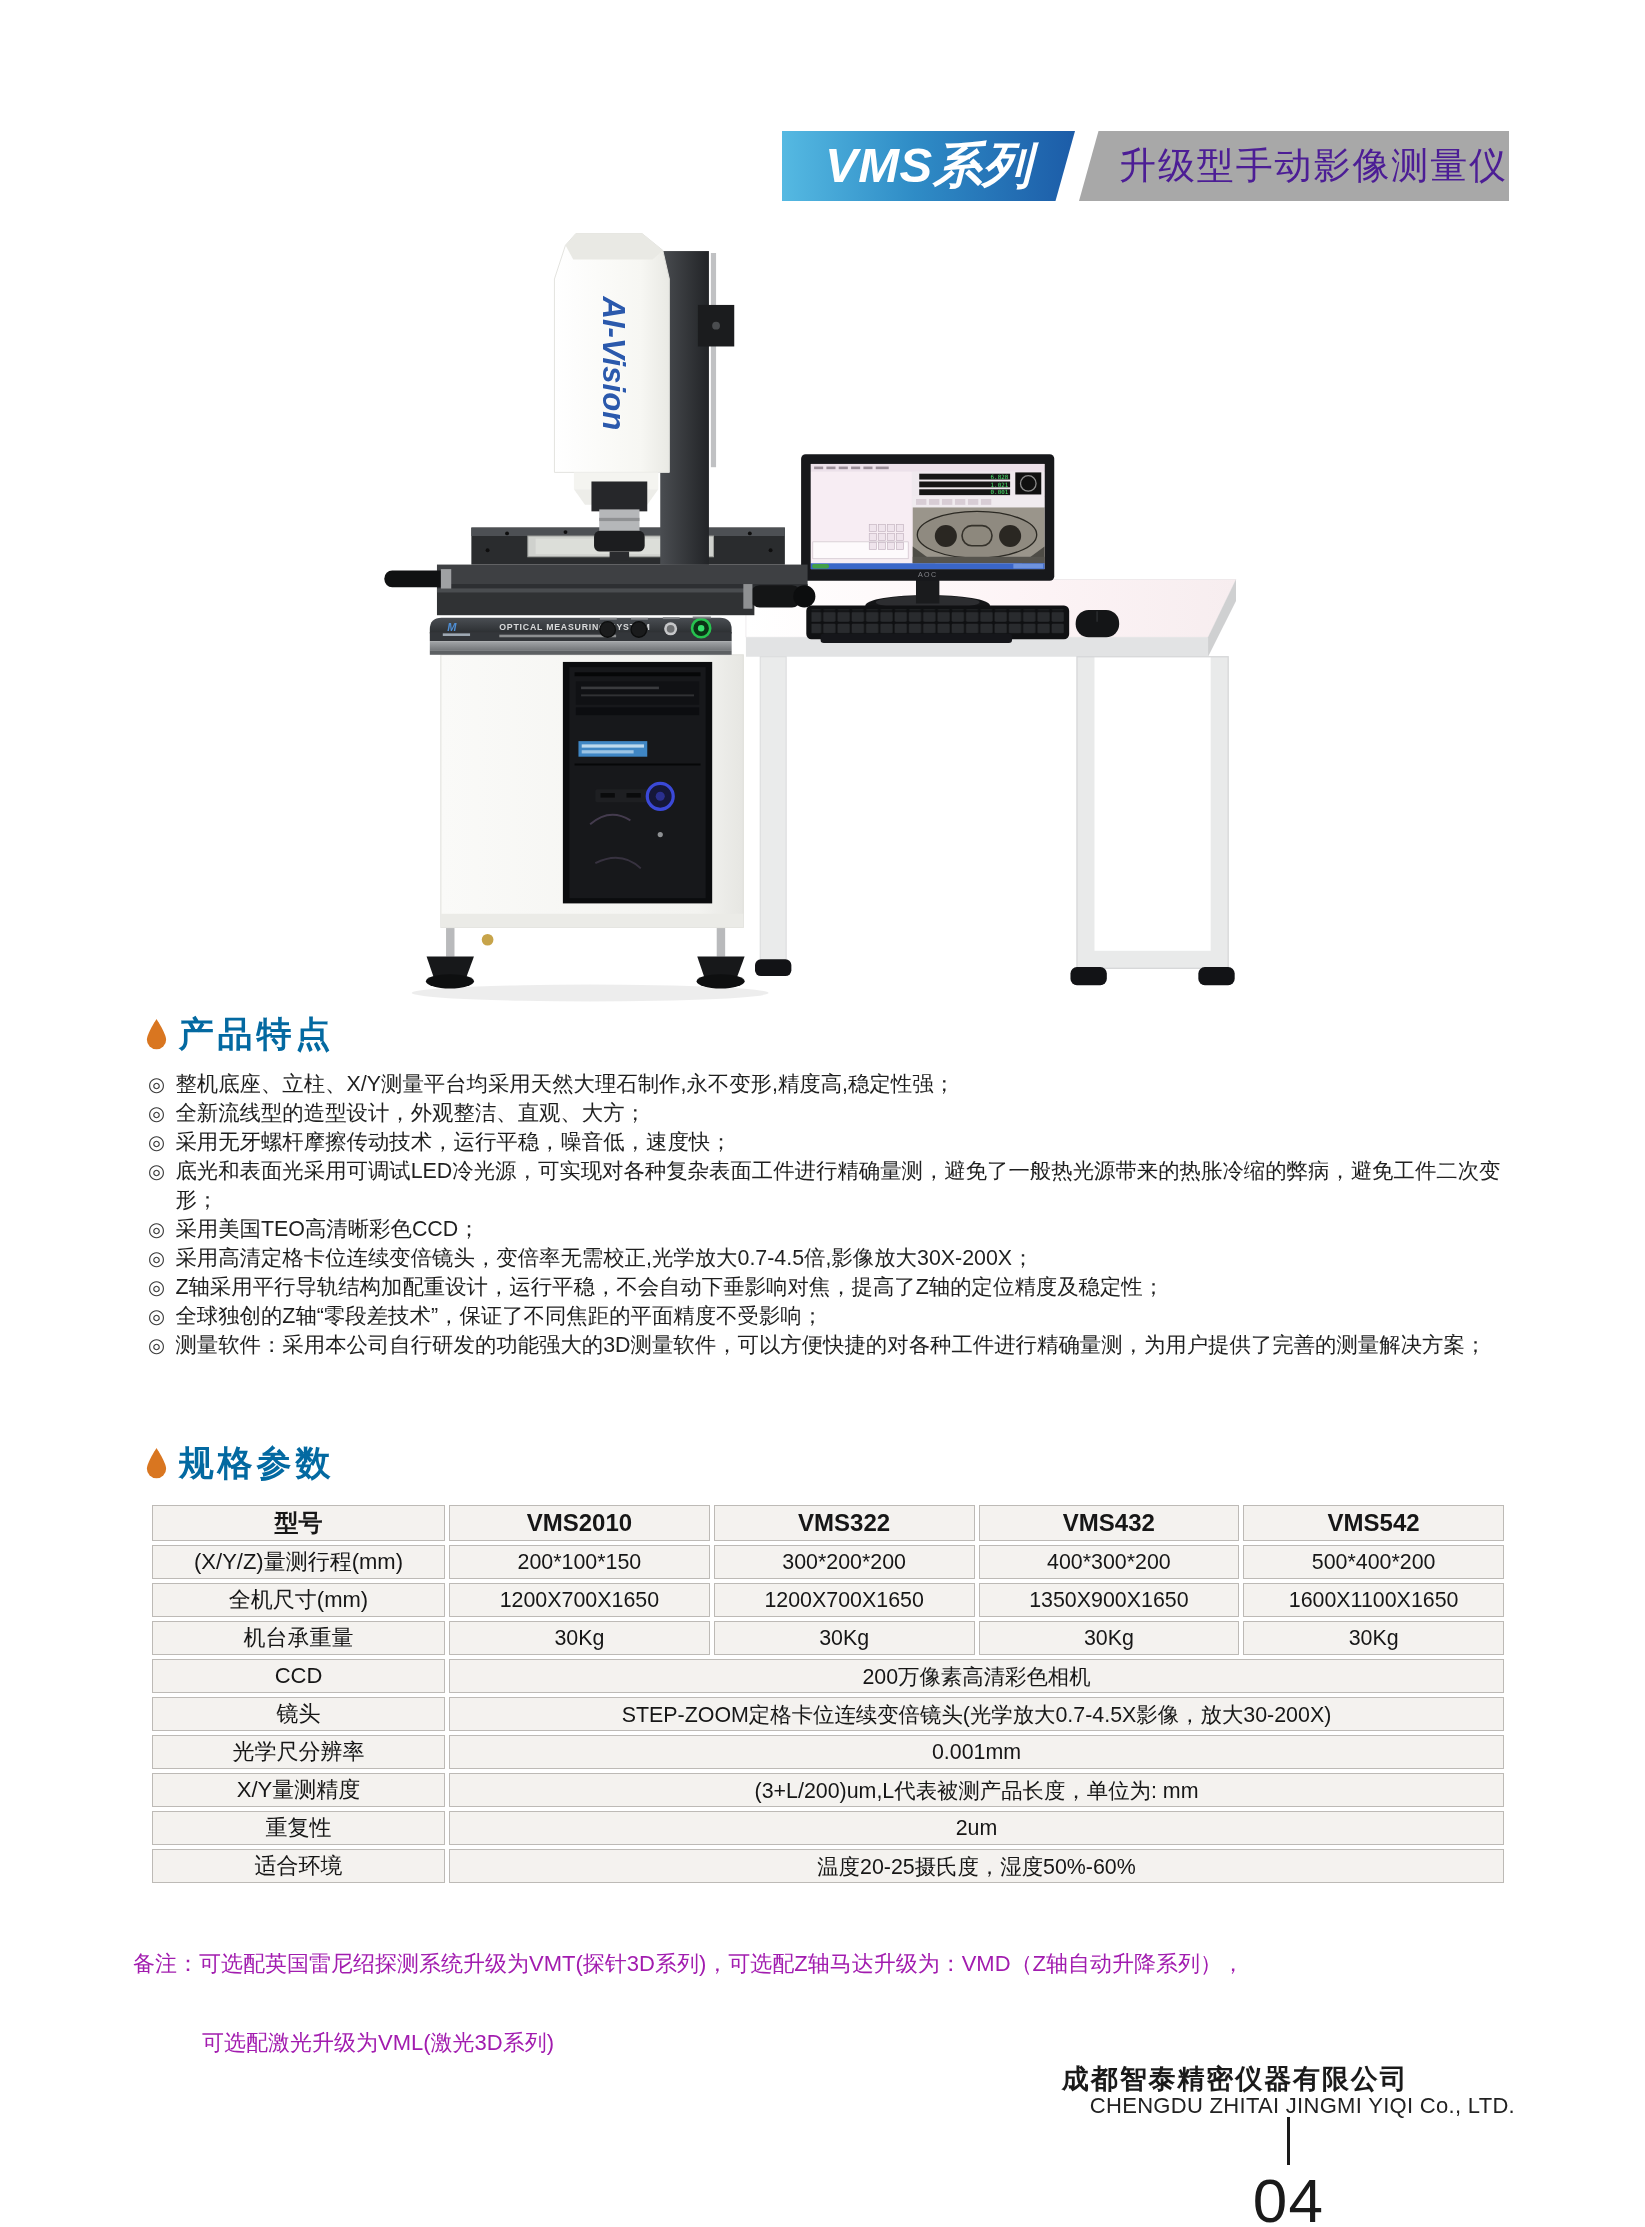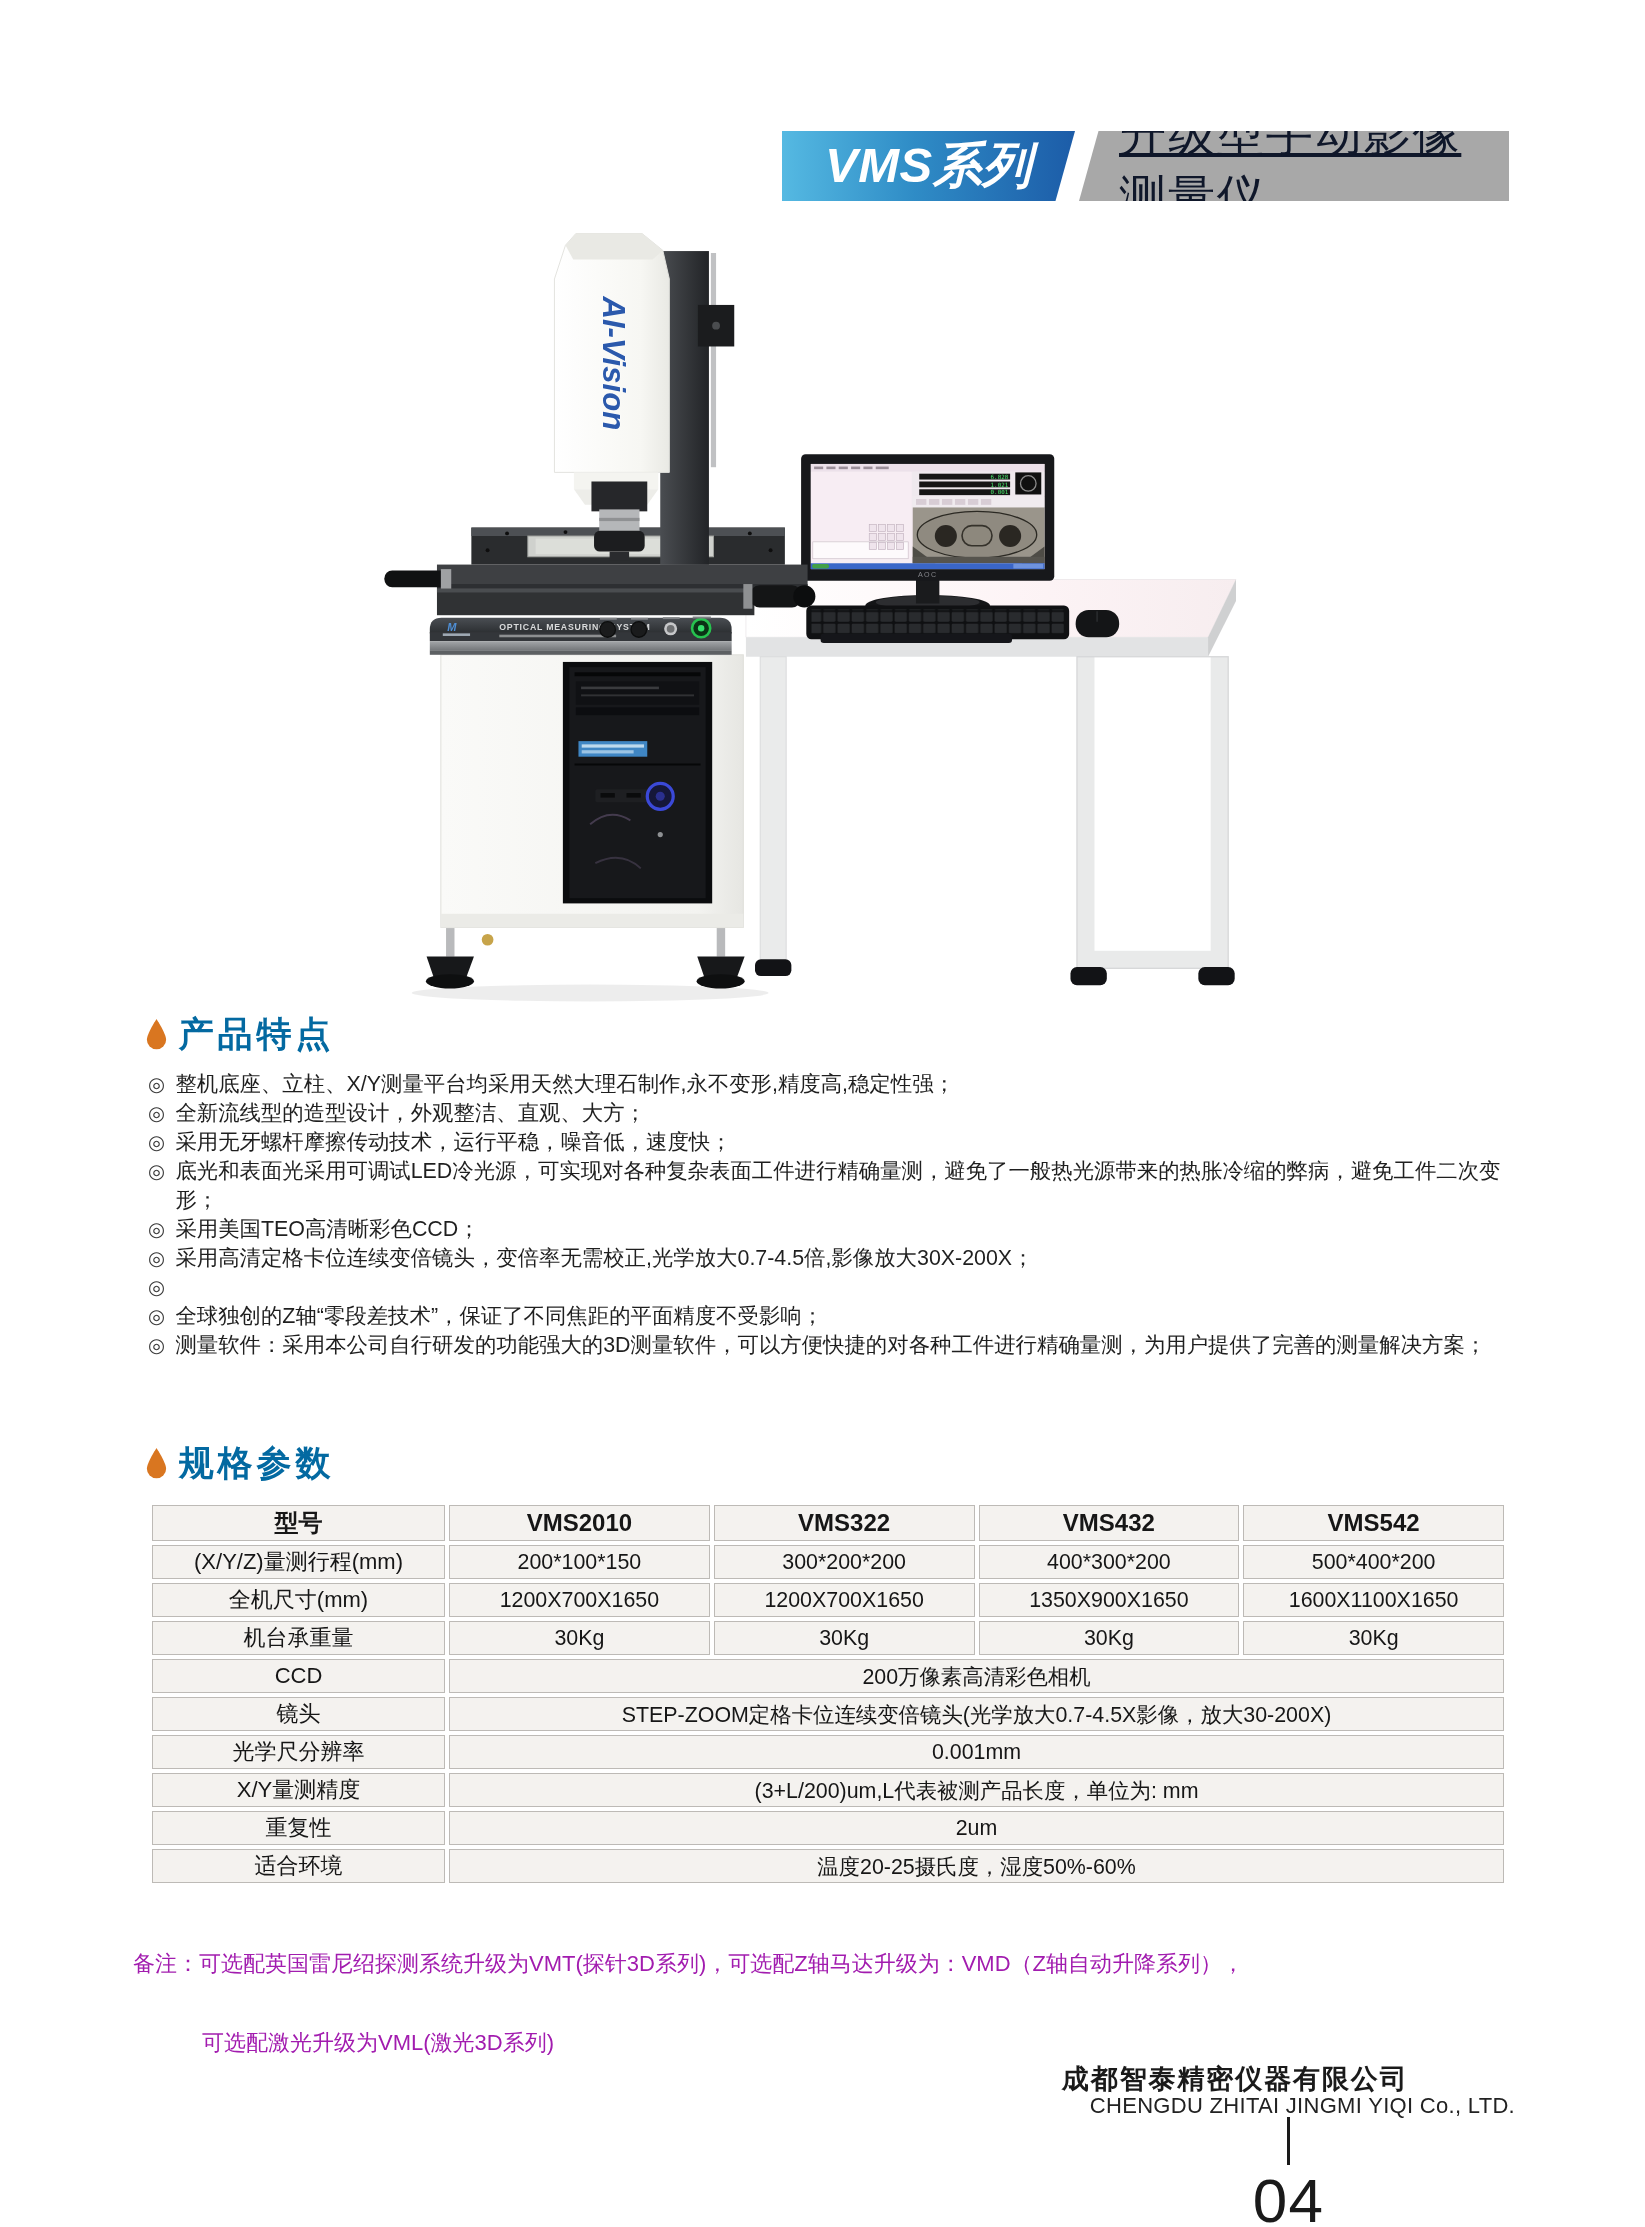--- a/index.html
+++ b/index.html
@@ -8,21 +8,21 @@
 
   
   .banner-blue{position:absolute;left:782px;top:131px;width:293px;height:70px;
     background:linear-gradient(90deg,#55b9e2 0%,#2f8cc6 45%,#1c5ca8 100%);
     clip-path:polygon(0 0,100% 0,calc(100% - 19.5px) 100%,0 100%);
     display:flex;align-items:center;justify-content:center;}
   .banner-blue span{color:#fff;font-size:49px;font-weight:bold;font-style:italic;letter-spacing:0.6px;}
   .banner-gray{position:absolute;left:1079px;top:131px;width:430px;height:70px;
     background:#a8a8a8;clip-path:polygon(19.5px 0,100% 0,100% 100%,0 100%);
     display:flex;align-items:center;}
-  .banner-gray span{color:#0f172a;font-size:47px;font-weight:500;letter-spacing:1.9px;padding-left:40px;text-decoration:underline;}
+  .banner-gray span{color:#4c1d95;font-size:37px;font-weight:500;letter-spacing:1.9px;padding-left:40px;}
 
   
   .figure{position:absolute;left:337px;top:214px;width:1071px;height:805px;}
 
   
   .sec-head{position:absolute;left:146px;display:flex;align-items:center;gap:11.7px;}
   .sec-head h2{margin:0;font-size:35px;font-weight:bold;color:#0369a1;letter-spacing:3.9px;}
   .sec-head.features-head{top:1011px;}
   .sec-head.specs-head{top:1440px;}
   .drop{width:21px;height:31px;}
@@ -335,20 +335,21 @@
     <li>
         <span class="mark">◎</span>
         <span>采用美国TEO高清晰彩色CCD；</span>
       </li>
     <li>
         <span class="mark">◎</span>
         <span>采用高清定格卡位连续变倍镜头，变倍率无需校正,光学放大0.7-4.5倍,影像放大30X-200X；</span>
       </li>
     <li>
         <span class="mark">◎</span>
+        <span>Z轴采用平行导轨结构加配重设计，运行平稳，不会自动下垂影响对焦，提高了Z轴的定位精度及稳定性；</span>
       </li>
     <li>
         <span class="mark">◎</span>
         <span>全球独创的Z轴“零段差技术”，保证了不同焦距的平面精度不受影响；</span>
       </li>
     <li>
         <span class="mark">◎</span>
         <span>测量软件：采用本公司自行研发的功能强大的3D测量软件，可以方便快捷的对各种工件进行精确量测，为用户提供了完善的测量解决方案；</span>
       </li>
   </ul>

